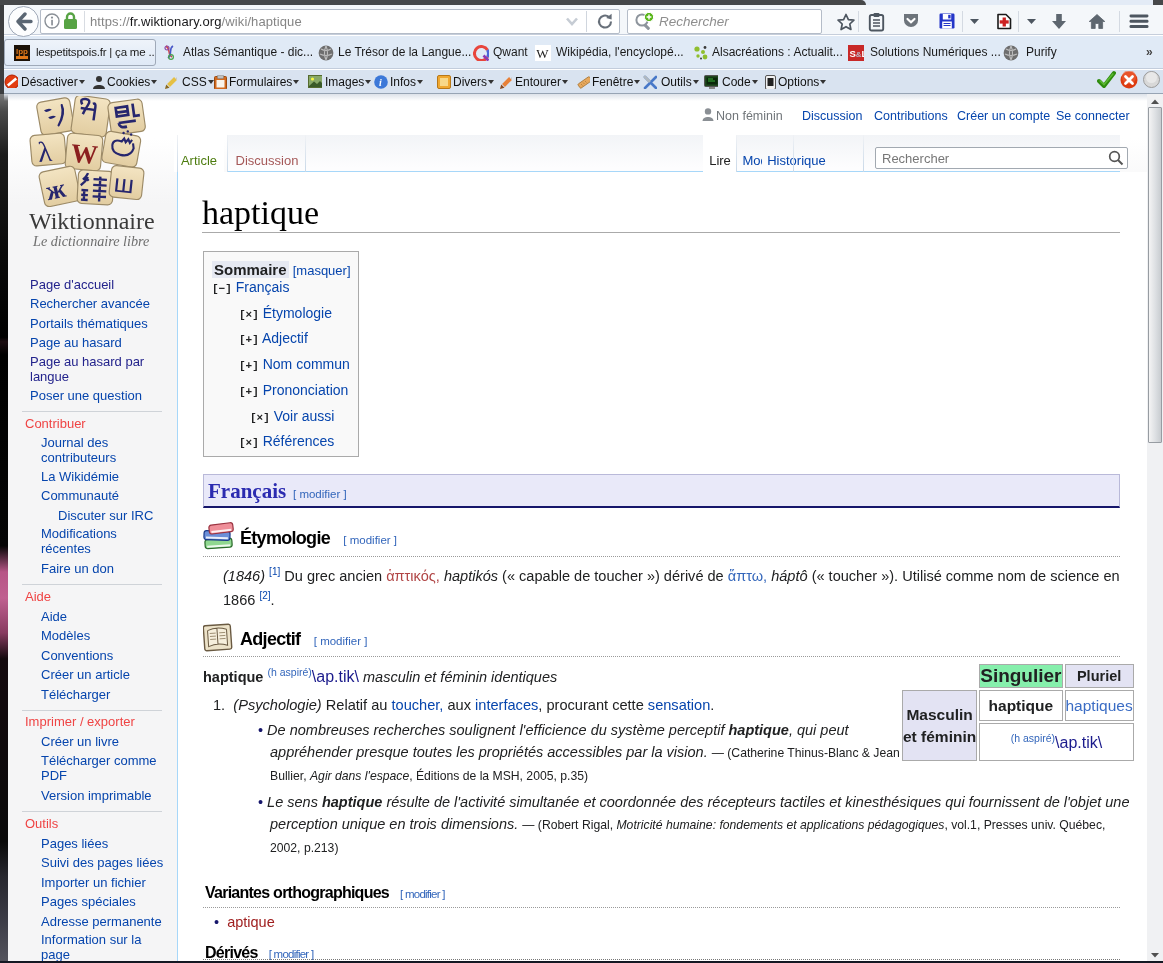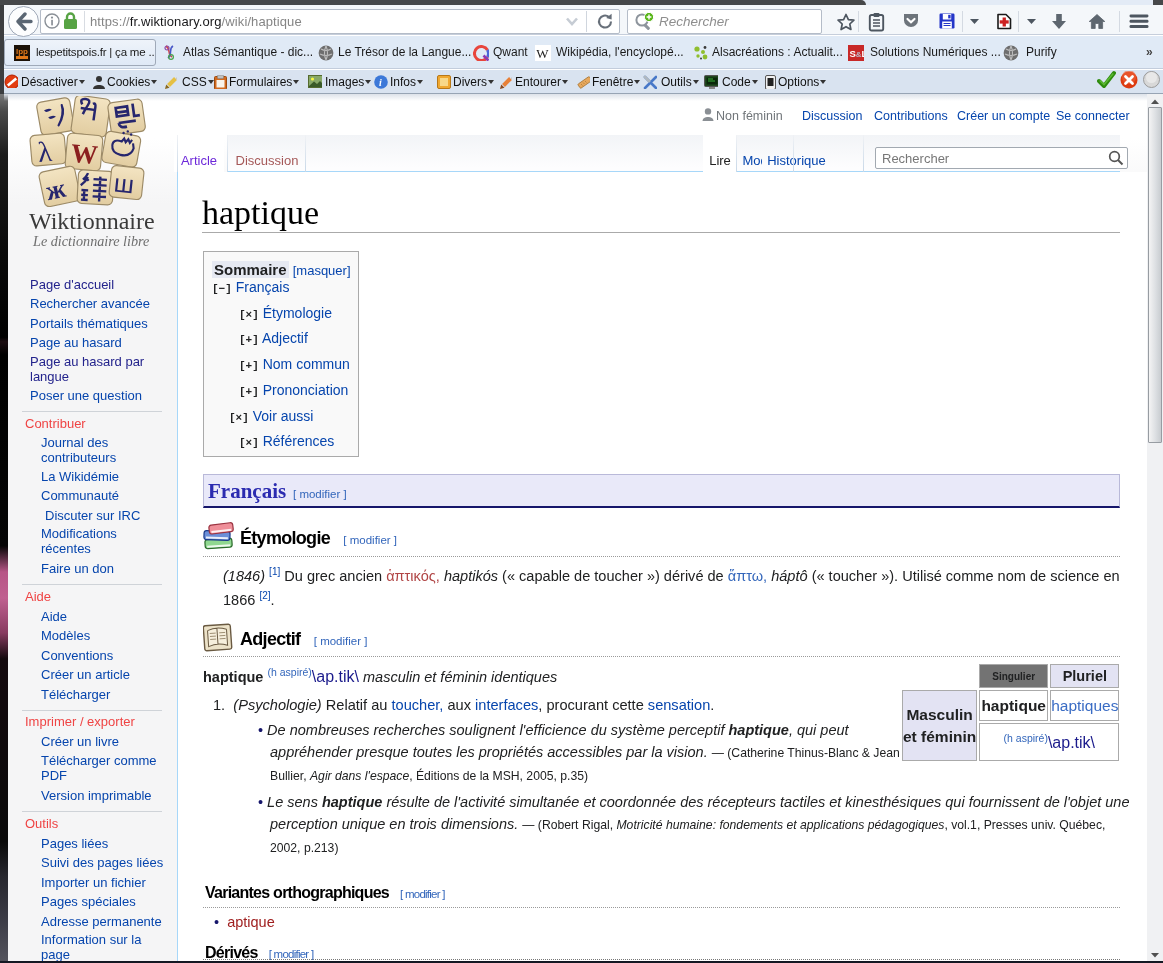--- a/index.html
+++ b/index.html
@@ -310,21 +310,21 @@
 <div class="sb" style="left:30px;top:296px"><span class="link">Rechercher avancée</span></div>
 <div class="sb" style="left:30px;top:316px"><span class="link">Portails thématiques</span></div>
 <div class="sb" style="left:30px;top:335px"><span class="link">Page au hasard</span></div>
 <div class="sb" style="left:30px;top:355px;white-space:normal;width:120px;line-height:14.8px"><span class="vlink">Page au hasard par langue</span></div>
 <div class="sb" style="left:30px;top:388px"><span class="link">Poser une question</span></div>
 <div class="sbsep" style="top:411px"></div>
 <div class="sbh" style="left:25px;top:416px">Contribuer</div>
 <div class="sb" style="left:41px;top:436px;white-space:normal;width:120px;line-height:14.5px"><span class="link">Journal des contributeurs</span></div>
 <div class="sb" style="left:41px;top:469px"><span class="link">La Wikidémie</span></div>
 <div class="sb" style="left:41px;top:488px"><span class="link">Communauté</span></div>
-<div class="sb" style="left:45px;top:508px"><span class="link">Discuter sur IRC</span></div>
+<div class="sb" style="left:58px;top:508px"><span class="link">Discuter sur IRC</span></div>
 <div class="sb" style="left:41px;top:527px;white-space:normal;width:120px;line-height:14.5px"><span class="link">Modifications récentes</span></div>
 <div class="sb" style="left:41px;top:561px"><span class="link">Faire un don</span></div>
 <div class="sbsep" style="top:584px"></div>
 <div class="sbh" style="left:25px;top:589px">Aide</div>
 <div class="sb" style="left:41px;top:609px"><span class="link">Aide</span></div>
 <div class="sb" style="left:41px;top:628px"><span class="link">Modèles</span></div>
 <div class="sb" style="left:41px;top:648px"><span class="link">Conventions</span></div>
 <div class="sb" style="left:41px;top:667px"><span class="link">Créer un article</span></div>
 <div class="sb" style="left:41px;top:687px"><span class="link">Télécharger</span></div>
 <div class="sbsep" style="top:710px"></div>
@@ -344,21 +344,21 @@
 <svg class="abs" style="left:702px;top:108px" width="12" height="13">
     <circle cx="6" cy="3.4" r="3.2" fill="#8a8f94"></circle>
     <path d="M0.5 13 C0.5 7.5 11.5 7.5 11.5 13 Z" fill="#8a8f94"></path>
   </svg>
 <div class="ptool" style="left:716px;color:#707579">Non féminin</div>
 <div class="ptool" style="left:802px"><span class="link">Discussion</span></div>
 <div class="ptool" style="left:874px"><span class="link">Contributions</span></div>
 <div class="ptool" style="left:957px"><span class="link">Créer un compte</span></div>
 <div class="ptool" style="left:1056px"><span class="link">Se connecter</span></div>
 
-<div class="tab tabact" style="left:174px;width:50px;color:#6d28d9">Article</div>
+<div class="tab tabact" style="left:174px;width:50px;color:#4d7c0f">Article</div>
 <div class="tab" style="left:228px;width:78px"><span style="color:#a55858">Discussion</span></div>
 <div class="tab" style="left:306px;width:814px"></div>
 <div class="tabsep" style="left:177px"></div>
 <div class="tabsep" style="left:227px"></div>
 <div class="tabsep" style="left:305px"></div>
 <div class="tab tabact" style="left:703px;width:34px;color:#222">Lire</div>
 <div class="tab" style="left:737px;width:57px"><span class="link">Modifier</span></div>
 <div class="tab" style="left:762px;width:69px"><span class="link">Historique</span></div>
 <div class="tabsep" style="left:736px"></div>
 <div class="tabsep" style="left:793px"></div>
@@ -374,21 +374,21 @@
 <div class="abs" style="left:202px;top:232px;width:918px;border-top:1px solid #aaa"></div>
 
 <div class="toc abs" style="left:203px;top:251px;width:156px;height:206px"></div>
 <div class="abs" style="left:212px;top:261px;font-size:15px;font-weight:bold;color:#202122"><span style="background:#e6e9f2;padding:0 2px">Sommaire</span> <span class="link" style="font-weight:normal;font-size:13px">[masquer]</span></div>
 <div class="abs" style="left:212px;top:276px;font-size:14px;line-height:23.7px">
 <div><span class="toctoggle">[−]</span> <span class="link">Français</span></div>
 <div style="margin-left:27px"><span class="toctoggle">[×]</span> <span class="link">Étymologie</span></div>
 <div style="margin-left:27px"><span class="toctoggle">[+]</span> <span class="link">Adjectif</span></div>
 <div style="margin-left:27px"><span class="toctoggle">[+]</span> <span class="link">Nom commun</span></div>
 <div style="margin-left:27px"><span class="toctoggle">[+]</span> <span class="link">Prononciation</span></div>
-<div style="margin-left:17px"><span class="toctoggle">[×]</span> <span class="link">Voir aussi</span></div>
+<div style="margin-left:38px"><span class="toctoggle">[×]</span> <span class="link">Voir aussi</span></div>
 <div style="margin-left:27px"><span class="toctoggle">[×]</span> <span class="link">Références</span></div>
 </div>
 
 <div class="abs" style="left:203px;top:474px;width:917px;height:34px;background:#e9e9f9;border:1px solid #b9b9d9;border-bottom:2px solid #16166b"></div>
 <div class="abs" style="left:208px;top:479px;font-family:'Liberation Serif',serif;font-size:21px;font-weight:bold;color:#2b2bb0">Français</div>
 <div class="abs" style="left:293px;top:487px;font-size:12px"><span class="mod">[ modifier ]</span></div>
 
 <svg class="abs" style="left:202px;top:521px" width="34" height="31">
 <g transform="rotate(-4 16 22)">
       <rect x="3" y="18" width="27" height="9" rx="2.5" fill="#90d890" stroke="#2a6a2a" stroke-width="1.2"></rect>
@@ -415,21 +415,21 @@
 <div class="abs" style="left:240px;top:629px"><span class="h3">Adjectif</span>&nbsp;&nbsp; <span class="mod">[ modifier ]</span></div>
 <div class="dotline abs" style="left:203px;top:656px"></div>
 
 <div class="abs" style="left:203px;top:666px;font-size:14.5px;color:#202122"><b>haptique</b> <sup style="font-size:10.5px;color:#3366bb">(h aspiré)</sup><span style="font-size:16px;color:#1b1b8c">\ap.tik\</span> <span class="ital">masculin et féminin identiques</span></div>
 
 <div class="abs" style="left:900px;top:662px;color:#202122">
 <table class="tbl" style="border-collapse:separate;border-spacing:2px 2px;background:#fff">
 <tbody>
         <tr>
           <td style="border:none;width:74px"></td>
-          <td style="background:#737373;font-weight:bold;font-size:10px;width:69px;height:24px;white-space:nowrap">Singulier</td>
+          <td style="background:#86efac;font-weight:bold;font-size:19px;width:69px;height:24px;white-space:nowrap">Singulier</td>
           <td style="background:#e3e3f3;font-weight:bold;font-size:14.5px;width:69px;white-space:nowrap">Pluriel</td>
         </tr>
 <tr>
           <td rowspan="2" style="background:#e3e3f3;font-weight:bold;font-size:15.5px;line-height:22px;white-space:nowrap">Masculin<br>et féminin</td>
           <td style="font-weight:bold;font-size:15.5px;height:31px;white-space:nowrap">haptique</td>
           <td style="font-size:15.5px"><span style="color:#3a6cc4">haptiques</span></td>
         </tr>
 <tr>
           <td colspan="2" style="height:38px"><sup style="font-size:10.5px;color:#3366bb">(h aspiré)</sup><span style="font-size:16px;color:#1b1b8c">\ap.tik\</span></td>
         </tr>

